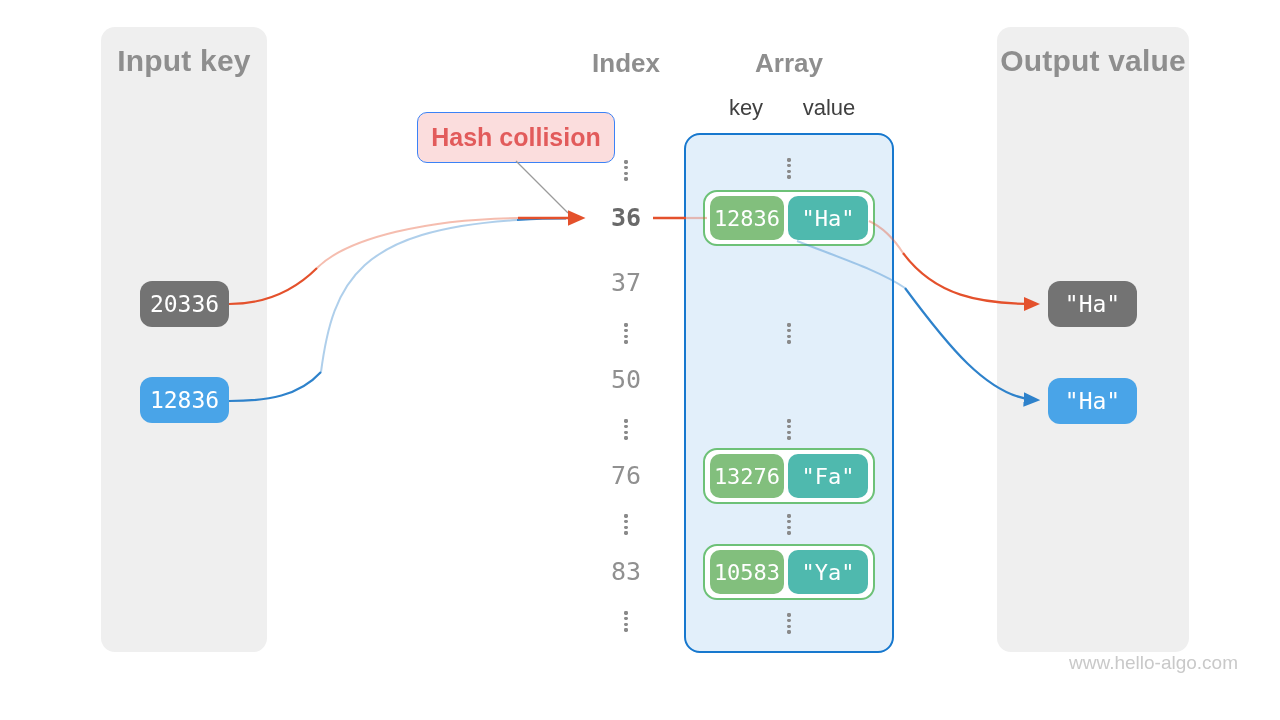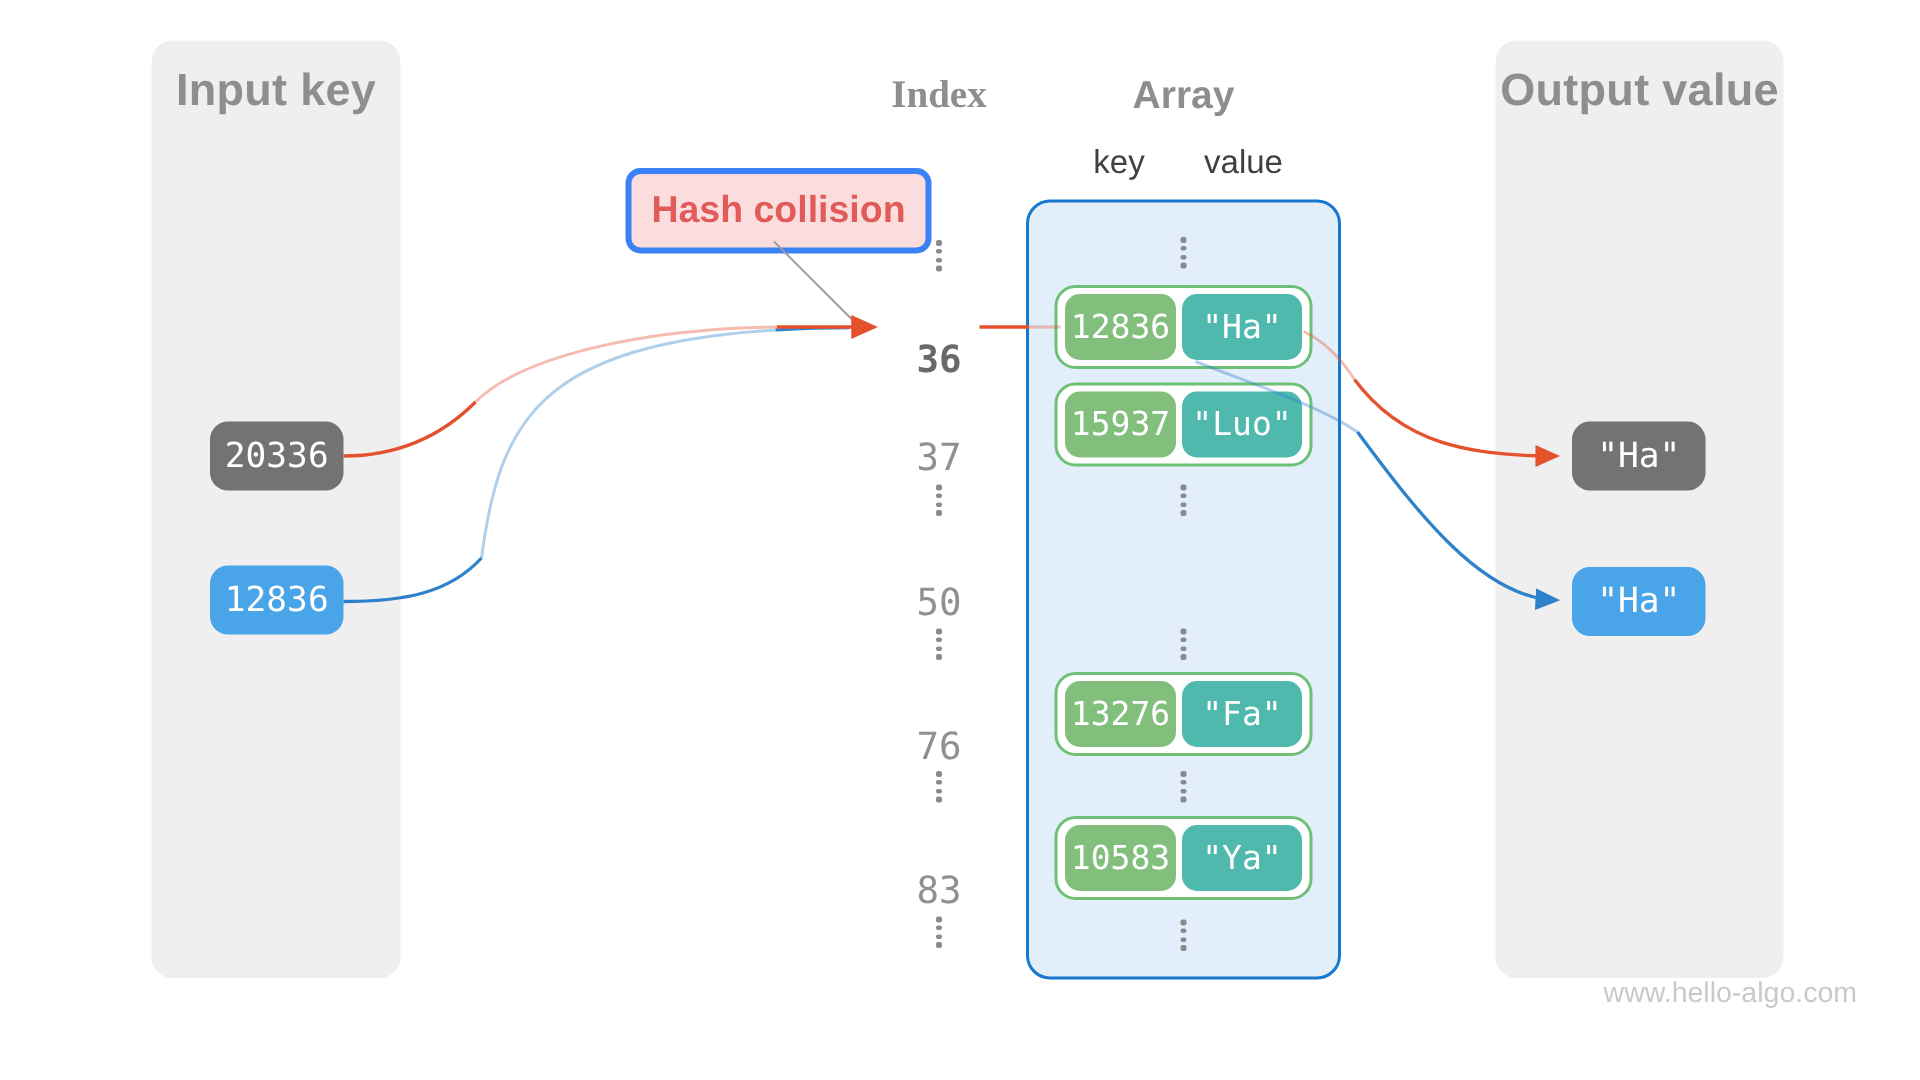--- a/index.html
+++ b/index.html
@@ -21,32 +21,32 @@
   
   .hash-box{position:absolute;left:320px;top:190px;width:200px;height:382px;
             background:#E9EDFB;border:1.5px solid #C2CDF5;border-radius:24px;box-sizing:border-box;}
   .hash-title{position:absolute;left:0;top:152px;width:100%;text-align:center;
               font-size:25px;color:#2C49D8;}
   .hash-formula{position:absolute;left:0;top:200px;width:100%;text-align:center;
                 font-size:27px;font-weight:bold;color:#2038D0;letter-spacing:1px;}
 
   
   .collision{position:absolute;left:417px;top:112px;width:196px;height:49px;
-             background:#FBDDDD;border:4px solid #3b82f6;border-radius:10px;
+             background:#FBDDDD;border:1px solid #3b82f6;border-radius:10px;
              display:flex;align-items:center;justify-content:center;
              font-size:25px;font-weight:bold;color:#E25B5B;}
 
   
   .col-header{position:absolute;width:140px;text-align:center;font-size:26px;
               font-weight:bold;color:#8E8E8E;}
   .kv-header{position:absolute;width:90px;text-align:center;font-size:22px;color:#404040;}
 
   
   .idx{position:absolute;width:80px;left:586px;text-align:center;height:28px;line-height:28px;
-       font-family:"DejaVu Sans Mono", monospace;font-size:25px;color:#909090;margin-top:22px;}
+       font-family:"DejaVu Sans Mono", monospace;font-size:25px;color:#909090;}
   .idx.hot{font-weight:bold;color:#696969;}
 
   
   .array-panel{position:absolute;left:684px;top:133px;width:210px;height:520px;
                background:#E2EFFA;border:2.5px solid #1778CE;border-radius:16px;box-sizing:border-box;}
 
   
   .entry{position:absolute;left:703px;width:172px;height:56px;background:#fff;
          border:2px solid #6DC177;border-radius:14px;box-sizing:border-box;
          display:flex;align-items:center;justify-content:space-between;padding:0 5px;gap:4px;}
@@ -77,21 +77,21 @@
   <div class="side-panel" style="left:997px;top:27px;width:192px;height:625px;">
     <div class="panel-title" style="top:17px;">Output value</div>
   </div>
 
   <div class="pill orange" style="left:140px;top:281px;">20336</div>
   <div class="pill blue" style="left:140px;top:377px;">12836</div>
 
 
   <div class="collision">Hash collision</div>
 
-  <div class="col-header" style="left:556px;top:48px;font-family:Liberation Serif, serif;">Index</div>
+  <div class="col-header" style="left:556px;top:48px;">Index</div>
   <div class="col-header" style="left:719px;top:48px;">Array</div>
   <div class="kv-header" style="left:701px;top:95px;">key</div>
   <div class="kv-header" style="left:784px;top:95px;">value</div>
 
   <div class="idx hot" style="top:204px;">36</div>
   <div class="idx" style="top:269px;">37</div>
   <div class="idx" style="top:366px;">50</div>
   <div class="idx" style="top:462px;">76</div>
   <div class="idx" style="top:558px;">83</div>
 
@@ -155,24 +155,20 @@
   <div class="dots" style="left:787px;top:613px;">
       <i></i>
       <i></i>
       <i></i>
       <i></i>
     </div>
 
   <div class="entry" style="top:190px;">
     <div class="cell kcell">12836</div>
     <div class="cell vcell">"Ha"</div>
-  </div>
-  <div class="entry" style="top:255px;">
-    <div class="cell kcell">15937</div>
-    <div class="cell vcell">"Luo"</div>
   </div>
   <div class="entry" style="top:448px;justify-content:flex-end;">
     <div class="cell kcell">13276</div>
     <div class="cell vcell">"Fa"</div>
   </div>
   <div class="entry" style="top:544px;">
     <div class="cell kcell">10583</div>
     <div class="cell vcell">"Ya"</div>
   </div>
 

